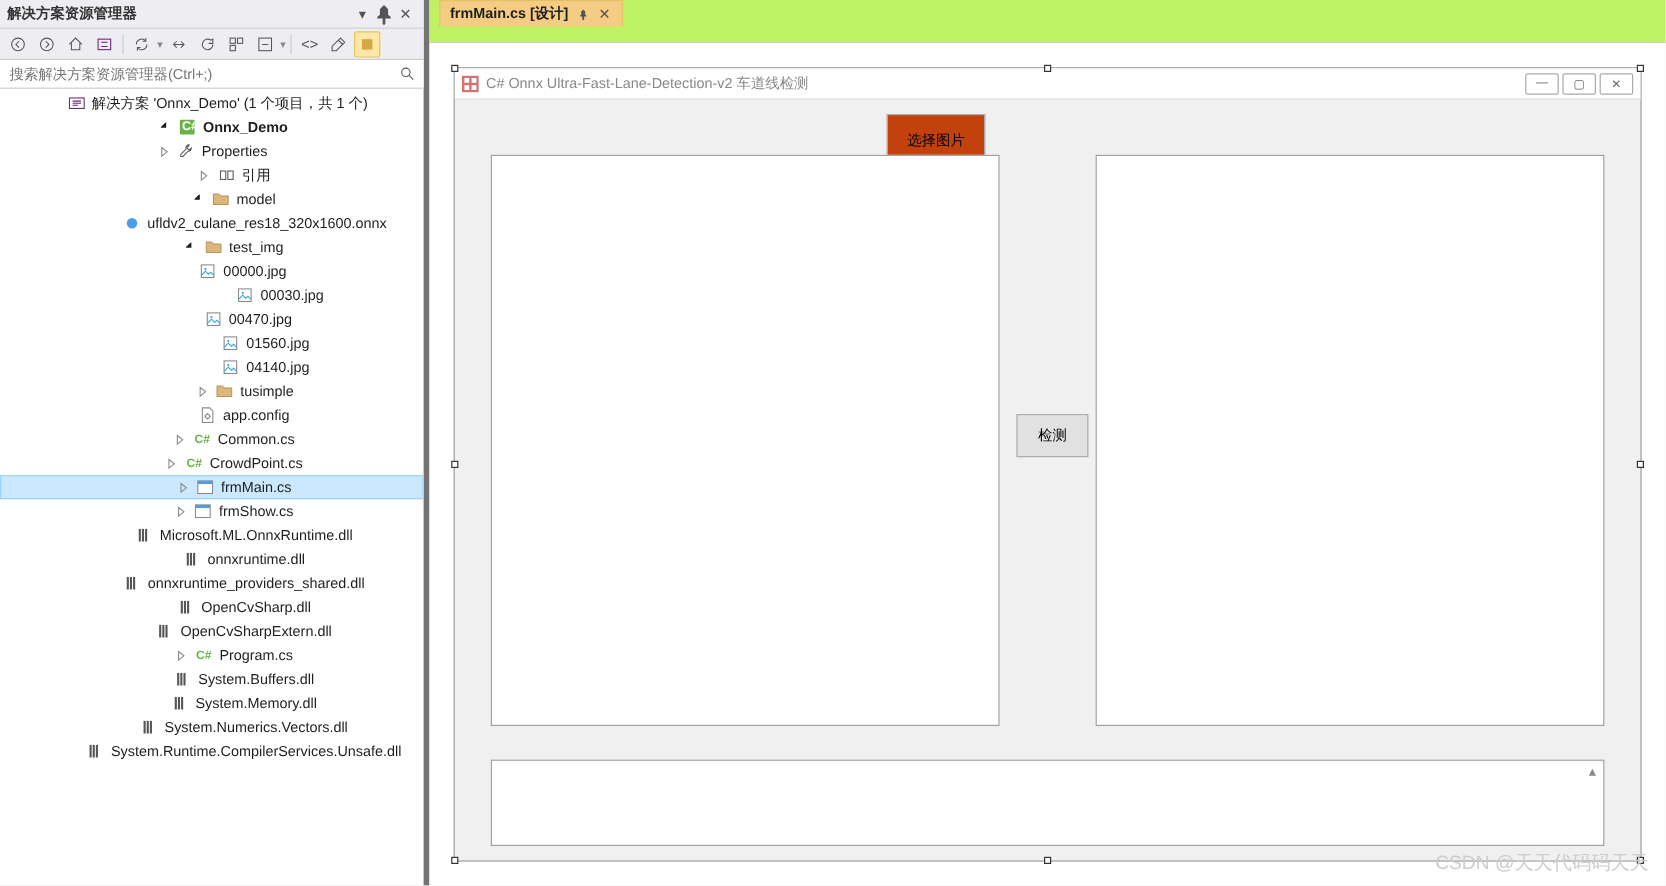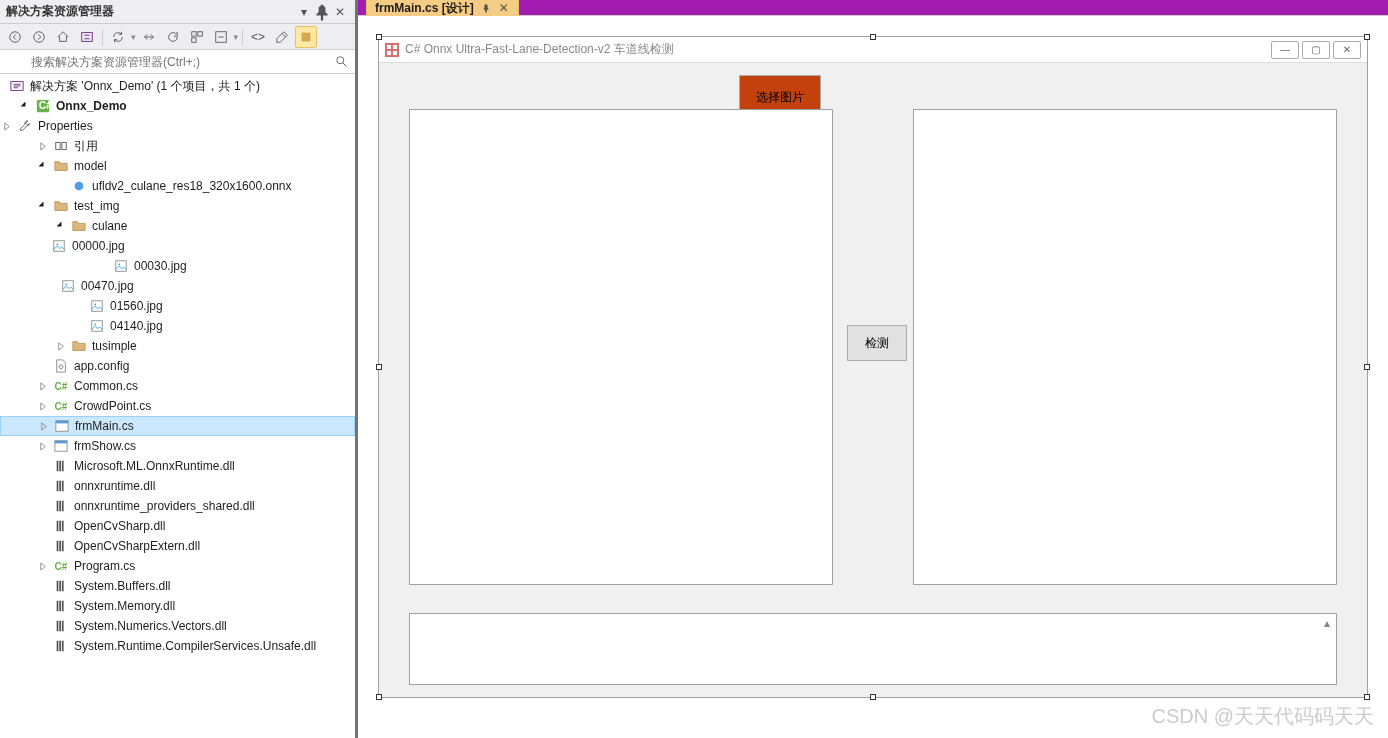--- a/index.html
+++ b/index.html
@@ -1,46 +1,46 @@
 <!DOCTYPE html>
 <html><head>
   <meta charset="utf-8">
   <style>
     * { margin: 0; padding: 0; box-sizing: border-box; font-family: "Microsoft YaHei", "Segoe UI", sans-serif; font-size: 12px; }
     body { background: #eeeef2; width: 1388px; height: 738px; display: flex; overflow: hidden; }
     
     
-    .solution-panel { width: 360px; background: #fff; border-right: 3px solid #737373; display: flex; flex-direction: column; }
+    .solution-panel { width: 360px; background: #fff; border-right: 5px solid #737373; display: flex; flex-direction: column; }
     .panel-header { height: 24px; background: #eeeef2; display: flex; align-items: center; padding: 0 6px; border-bottom: 1px solid #ccc; }
     .panel-header .title { flex: 1; font-weight: bold; color: #333; }
     .panel-header .icon-btn { width: 18px; height: 18px; display: flex; align-items: center; justify-content: center; cursor: pointer; color: #555; }
     
     .toolbar { height: 26px; background: #eeeef2; display: flex; align-items: center; padding: 0 4px; border-bottom: 1px solid #ccc; gap: 2px; }
     .toolbar .tb-btn { width: 22px; height: 22px; display: flex; align-items: center; justify-content: center; cursor: pointer; color: #555; border-radius: 2px; }
     .toolbar .tb-btn svg { width: 14px; height: 14px; }
     .toolbar .sep { width: 1px; height: 16px; background: #ccc; margin: 0 2px; }
     .toolbar .tb-btn.active { background: #fde8a6; border: 1px solid #e5c365; }
     
     .search-box { height: 24px; display: flex; align-items: center; border-bottom: 1px solid #ccc; padding: 0 4px; background: #fff; }
-    .search-box input { flex: 1; border: none; outline: none; height: 20px; padding: 0 4px; color: #999; margin-left: 23px; }
+    .search-box input { flex: 1; border: none; outline: none; height: 20px; padding: 0 4px; color: #999; }
     .search-box .search-icon { width: 18px; height: 18px; display: flex; align-items: center; justify-content: center; color: #555; }
     
     .tree { flex: 1; overflow: auto; padding: 2px 0; }
-    .tree-item { display: flex; align-items: center; height: 20px; cursor: pointer; white-space: nowrap; }
+    .tree-item { display: flex; align-items: center; height: 20px; cursor: pointer; white-space: nowrap; justify-content: center; }
     .tree-item.selected { background: #cce8ff; border: 1px solid #99d1ff; }
     .tree-item.bold .label { font-weight: bold; }
     .expander { width: 14px; height: 14px; display: flex; align-items: center; justify-content: center; cursor: pointer; }
     .expander svg { width: 9px; height: 9px; }
     .node-icon { width: 16px; height: 16px; display: flex; align-items: center; justify-content: center; margin: 0 3px; }
     .node-icon svg { width: 14px; height: 14px; }
     .label { color: #1e1e1e; padding-left: 2px; }
     
     
     .main-area { flex: 1; display: flex; flex-direction: column; background: #fff; }
-    .tab-bar { height: 16px; background: #a21caf; display: flex; align-items: center; padding-left: 8px; border-bottom: 1px solid #ccc; }
+    .tab-bar { height: 36px; background: #bef264; display: flex; align-items: flex-start; padding-left: 8px; border-bottom: 1px solid #ccc; }
     .tab { height: 22px; display: flex; align-items: center; padding: 0 8px; background: #f5cc84; border: 1px solid #e5c365; border-bottom: none; gap: 6px; cursor: pointer; }
     .tab .tab-label { font-weight: bold; color: #1e1e1e; }
     .tab .tab-close, .tab .tab-pin { width: 12px; height: 12px; display: flex; align-items: center; justify-content: center; color: #555; }
     
     .designer { flex: 1; background: #fff; padding: 20px; position: relative; }
     .form-window { width: 990px; height: 662px; border: 1px solid #a0a0a0; background: #f0f0f0; position: relative; }
     .form-titlebar { height: 26px; background: #fff; border-bottom: 1px solid #ddd; display: flex; align-items: center; padding: 0 6px; }
     .form-titlebar .form-icon { width: 14px; height: 14px; margin-right: 6px; }
     .form-titlebar .form-title { flex: 1; color: #888; }
     .form-titlebar .win-btn { width: 28px; height: 18px; border: 1px solid #aaa; border-radius: 2px; margin-left: 3px; display: flex; align-items: center; justify-content: center; font-size: 10px; color: #666; cursor: pointer; }
@@ -57,21 +57,21 @@
     .handle { position: absolute; width: 6px; height: 6px; background: #fff; border: 1px solid #333; }
     .handle.tl { top: -3px; left: -3px; }
     .handle.tr { top: -3px; right: -3px; }
     .handle.bl { bottom: -3px; left: -3px; }
     .handle.br { bottom: -3px; right: -3px; }
     .handle.ml { top: 50%; left: -3px; margin-top: -3px; }
     .handle.mr { top: 50%; right: -3px; margin-top: -3px; }
     .handle.mt { left: 50%; top: -3px; margin-left: -3px; }
     .handle.mb { left: 50%; bottom: -3px; margin-left: -3px; }
     
-    .watermark { position: absolute; bottom: 8px; right: 14px; color: #ccc; font-size: 20px; }
+    .watermark { position: absolute; bottom: 8px; right: 14px; color: #ccc; font-size: 16px; }
   </style>
 </head>
 <body>
 
 <div class="solution-panel">
   <div class="panel-header">
     <span class="title">解决方案资源管理器</span>
     <span class="icon-btn">▾</span>
     <span class="icon-btn">
       <svg viewBox="0 0 16 16">
@@ -238,33 +238,20 @@
           <svg viewBox="0 0 10 10">
             <path d="M1 1l4 4-4 4z" fill="#1e1e1e" transform="rotate(45 5 5)"></path>
           </svg>
         </span>
       <span class="node-icon">
           <svg viewBox="0 0 16 16">
             <path d="M1 3h5l2 2h7v8H1z" fill="#dcb67a" stroke="#b8945f"></path>
           </svg>
         </span>
       <span class="label">test_img</span>
-    </div>
-    <div class="tree-item" style="padding-left:54px">
-      <span class="expander">
-          <svg viewBox="0 0 10 10">
-            <path d="M1 1l4 4-4 4z" fill="#1e1e1e" transform="rotate(45 5 5)"></path>
-          </svg>
-        </span>
-      <span class="node-icon">
-          <svg viewBox="0 0 16 16">
-            <path d="M1 3h5l2 2h7v8H1z" fill="#dcb67a" stroke="#b8945f"></path>
-          </svg>
-        </span>
-      <span class="label">culane</span>
     </div>
     <div class="tree-item" style="padding-left:48px">
       <span class="node-icon">
           <svg viewBox="0 0 16 16">
             <rect x="2" y="2" width="12" height="12" fill="none" stroke="#888"></rect>
             <circle cx="6" cy="6" r="1" fill="#23a3dd"></circle>
             <path d="M2 12l4-4 3 3 2-2 3 3" fill="none" stroke="#23a3dd"></path>
           </svg>
         </span>
       <span class="label">00000.jpg</span>

